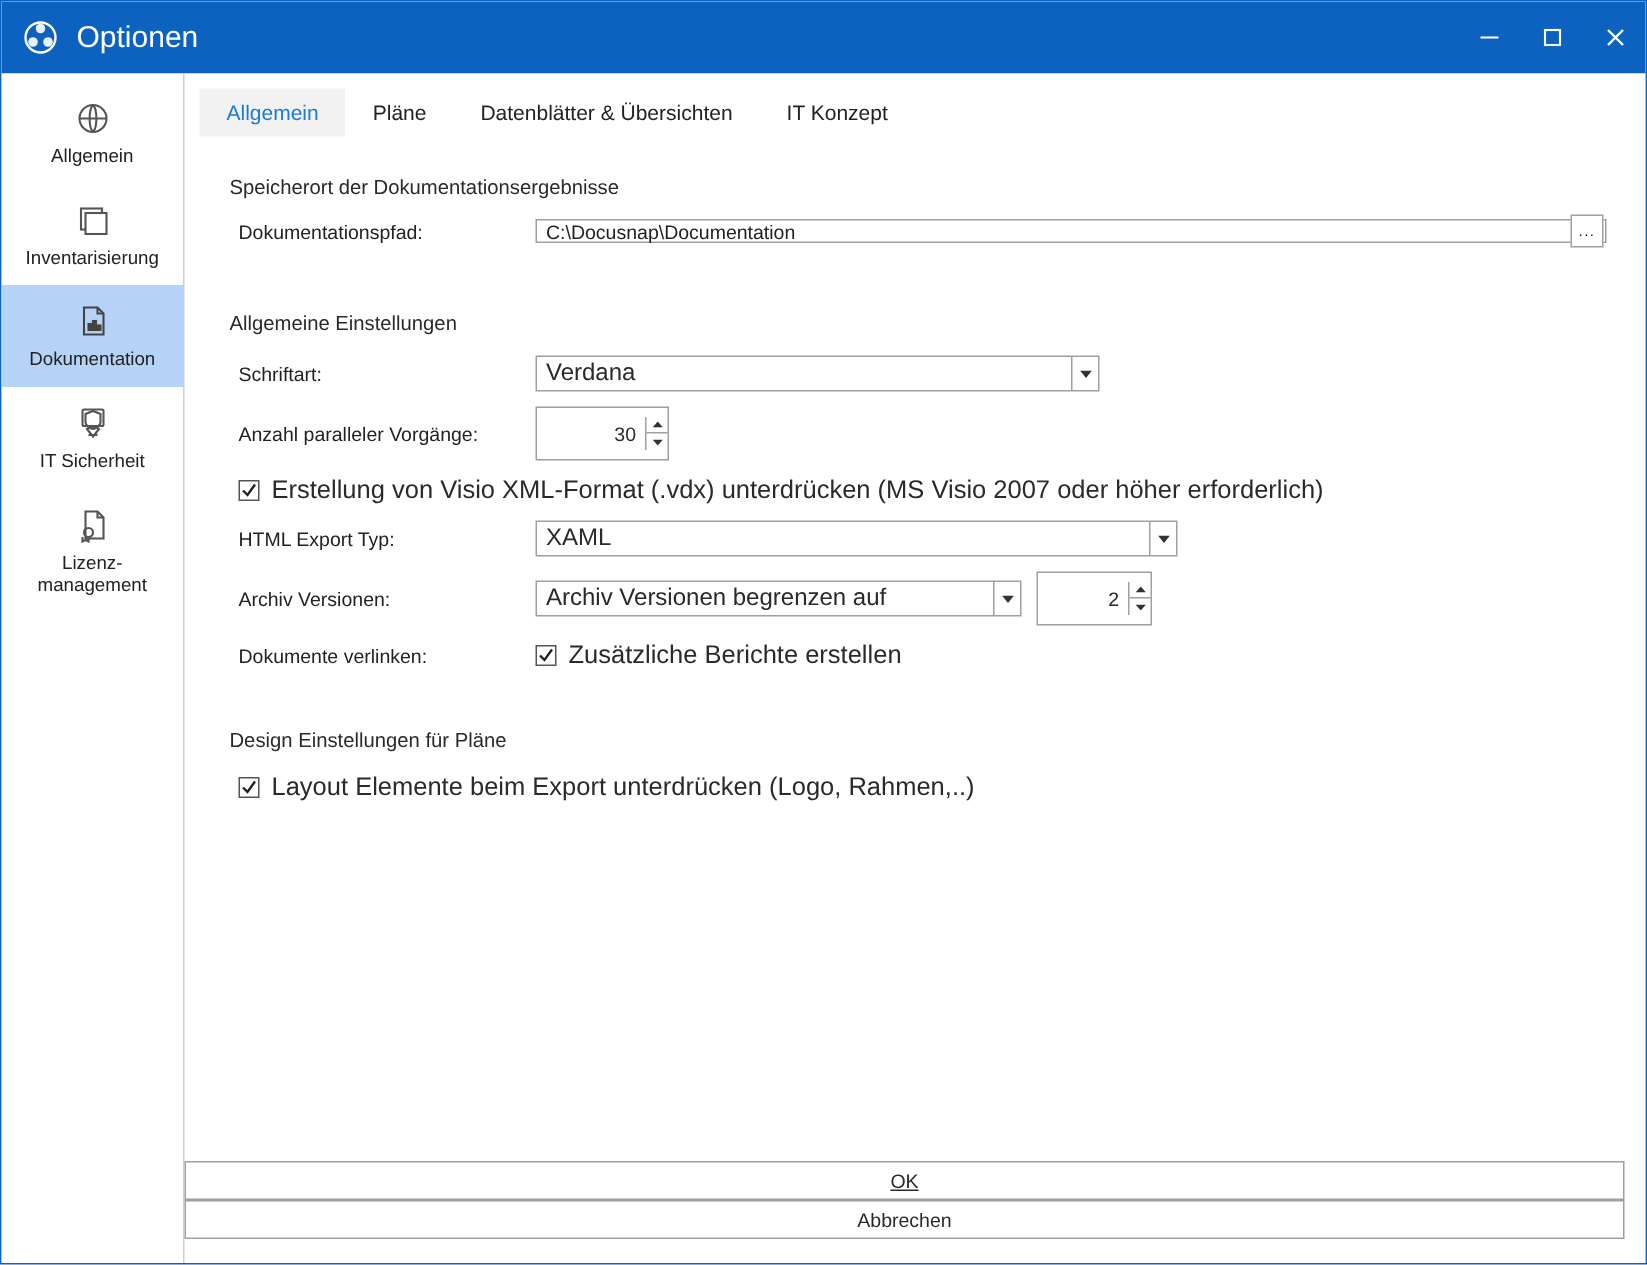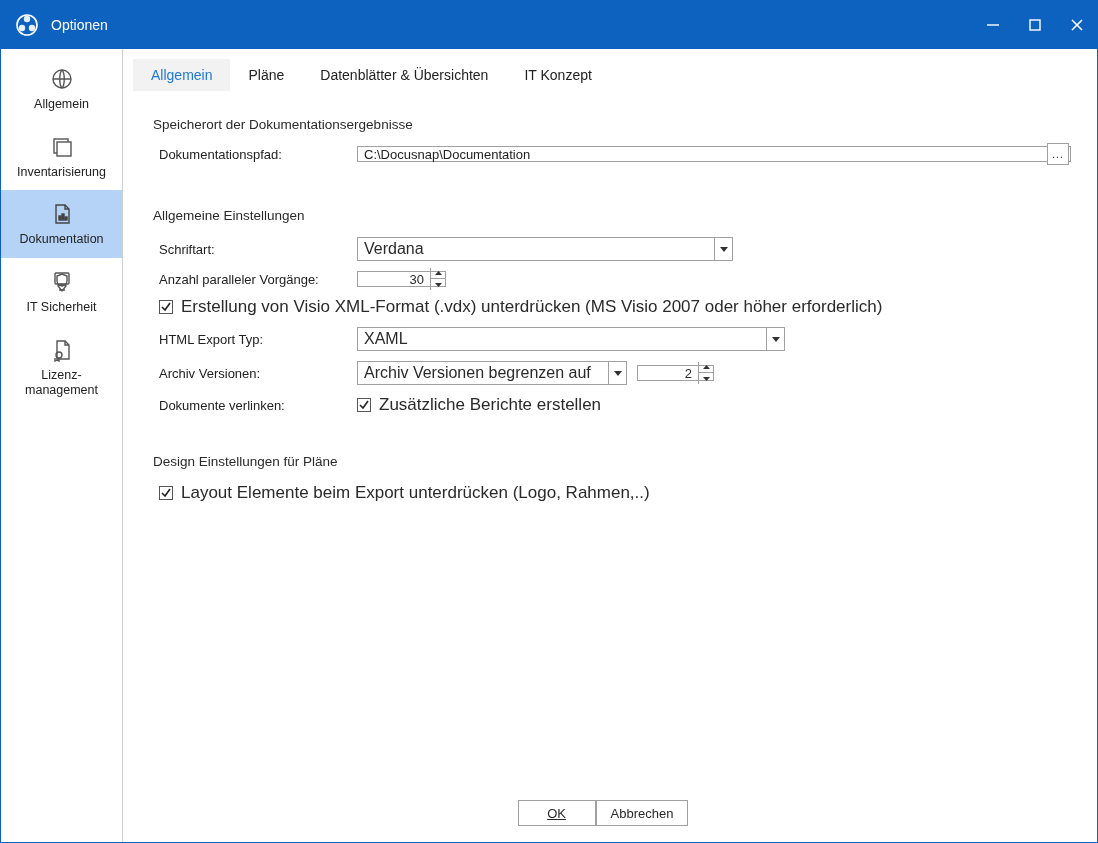--- a/index.html
+++ b/index.html
@@ -38,21 +38,21 @@
     align-items: center;
     padding: 0 6px 0 14px;
     flex: 0 0 auto;
   }
   .titlebar .app-icon {
     width: 24px; height: 24px;
     margin-right: 12px;
     display:flex; align-items:center; justify-content:center;
   }
   .titlebar .title {
-    font-size: 14px;
+    font-size: 20px;
     font-weight: 400;
   }
   .titlebar .win-controls {
     margin-left: auto;
     display: flex;
     gap: 14px;
     align-items: center;
   }
   .titlebar .win-btn {
     width: 28px; height: 28px;
@@ -182,21 +182,21 @@
   .select-like .val { padding:0 6px; flex:1; }
   .select-like .dd {
     width: 18px; height: 100%;
     border-left: 1px solid var(--border);
     display:flex; align-items:center; justify-content:center;
     cursor: pointer;
   }
 
   .spinner {
     border: 1px solid var(--border);
-    height: 16px;
+    height: 36px;
     display:flex; align-items:center;
     background:#fff;
   }
   .spinner .num { width: 72px; text-align: right; padding-right: 6px; }
   .spinner .arrows {
     display:flex; flex-direction:column;
     border-left:1px solid var(--border);
   }
   .spinner .arrows .ar {
     width:14px; height:11px;
@@ -216,22 +216,23 @@
     background:#fff;
     cursor:pointer;
     flex:0 0 14px;
   }
 
   
   .footer {
     border-top: 0;
     padding: 10px 14px 16px 0;
     display: flex;
-    justify-content: center;
+    justify-content: flex-start;
     gap: 0;
+    flex-direction: column;
   }
   .btn {
     min-width: 78px;
     height: 26px;
     border: 1px solid var(--border);
     background: #fff;
     display:flex; align-items:center; justify-content:center;
     font-size: 13px;
     cursor: pointer;
     padding: 0 14px;
@@ -417,21 +418,21 @@
                   <path d="M0 0l4 5 4-5z" fill="#333"></path>
                 </svg>
             </span>
           </div>
         </div>
       </div>
 
       <div class="row">
         <div class="lab">Archiv Versionen:</div>
         <div class="ctrl">
-          <div class="select-like" style="width:270px">
+          <div class="select-like" style="width:324px">
             <span class="val">Archiv Versionen begrenzen auf</span>
             <span class="dd">
               <svg width="8" height="5" viewBox="0 0 8 5">
                   <path d="M0 0l4 5 4-5z" fill="#333"></path>
                 </svg>
             </span>
           </div>
           <div class="spinner">
             <span class="num" style="width:60px">2</span>
             <span class="arrows">

